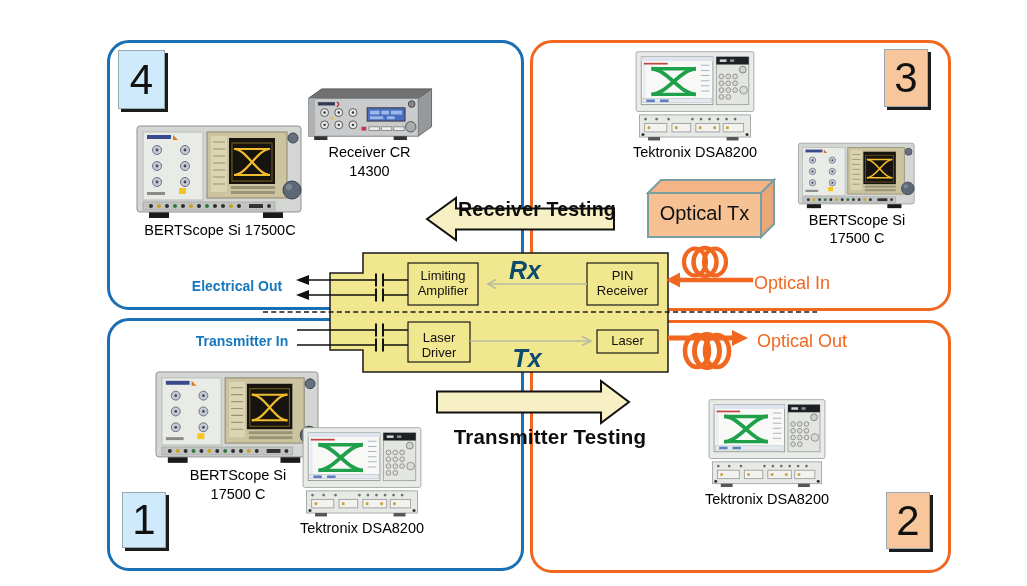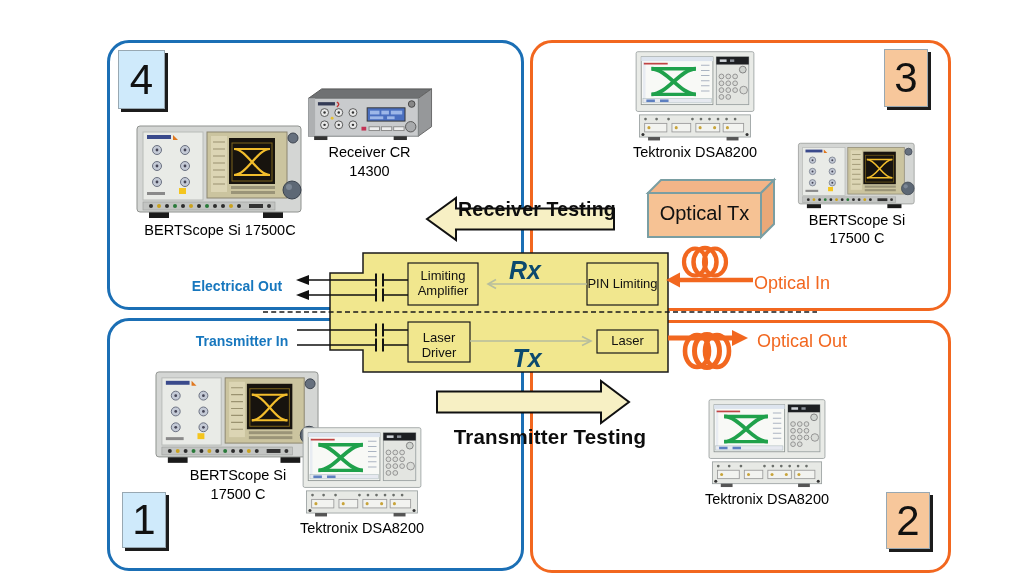--- a/index.html
+++ b/index.html
@@ -350,21 +350,21 @@
 
   <div class="lbl ctr io-blue" style="left:178px;top:278px;width:118px;">Electrical Out</div>
   <div class="lbl ctr io-blue" style="left:183px;top:333px;width:118px;">Transmitter In</div>
   <div class="lbl ctr io-orange" style="left:736px;top:273px;width:112px;">Optical In</div>
   <div class="lbl ctr io-orange" style="left:744px;top:331px;width:116px;">Optical Out</div>
 
   <div class="lbl ctr rxtx" style="left:494px;top:256px;width:62px;">Rx</div>
   <div class="lbl ctr rxtx" style="left:496px;top:344px;width:62px;">Tx</div>
 
   <div class="lbl dutlbl" style="left:408px;top:263px;width:70px;height:42px;">Limiting Amplifier</div>
-  <div class="lbl dutlbl" style="left:587px;top:263px;width:71px;height:42px;">PIN Limiting</div>
+  <div class="lbl dutlbl" style="left:587px;top:263px;width:71px;height:42px;">PIN Receiver</div>
   <div class="lbl dutlbl" style="left:408px;top:322px;width:62px;height:48px;">Laser Driver</div>
   <div class="lbl dutlbl" style="left:597px;top:330px;width:61px;height:23px;">Laser</div>
 
   <div class="lbl optx" style="left:648px;top:193px;width:113px;height:40px;">Optical Tx</div>
 
   <div class="lbl flow" style="left:438px;top:170px;width:198px;margin-top:28px;">Receiver Testing</div>
   <div class="lbl flow" style="left:434px;top:425px;width:232px;font-size:20.5px;">Transmitter Testing</div>
 
 </div>
 

